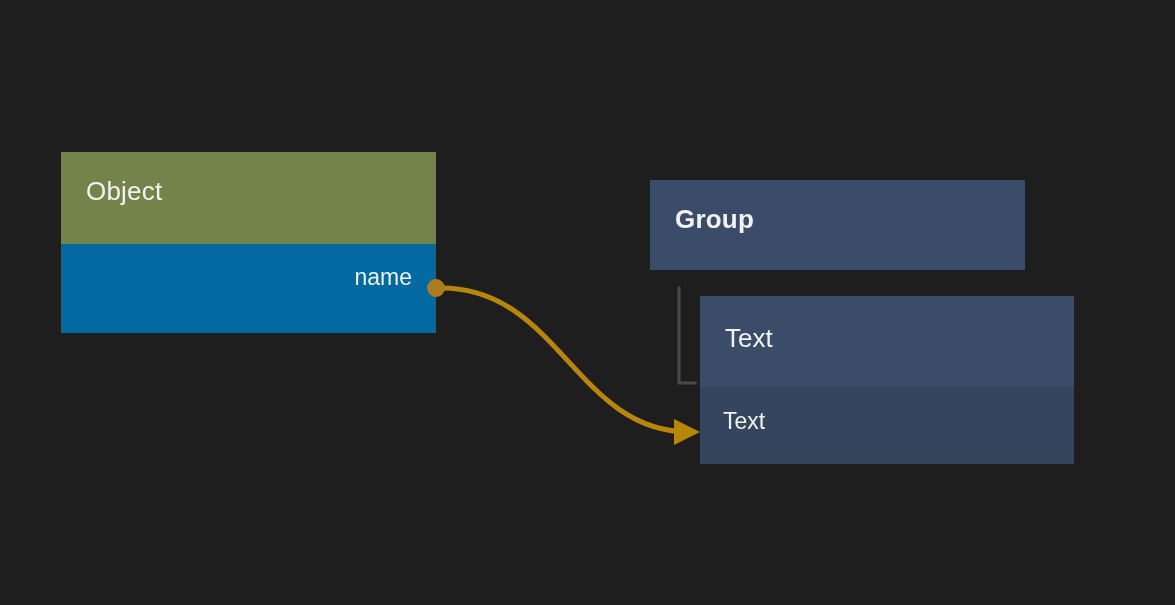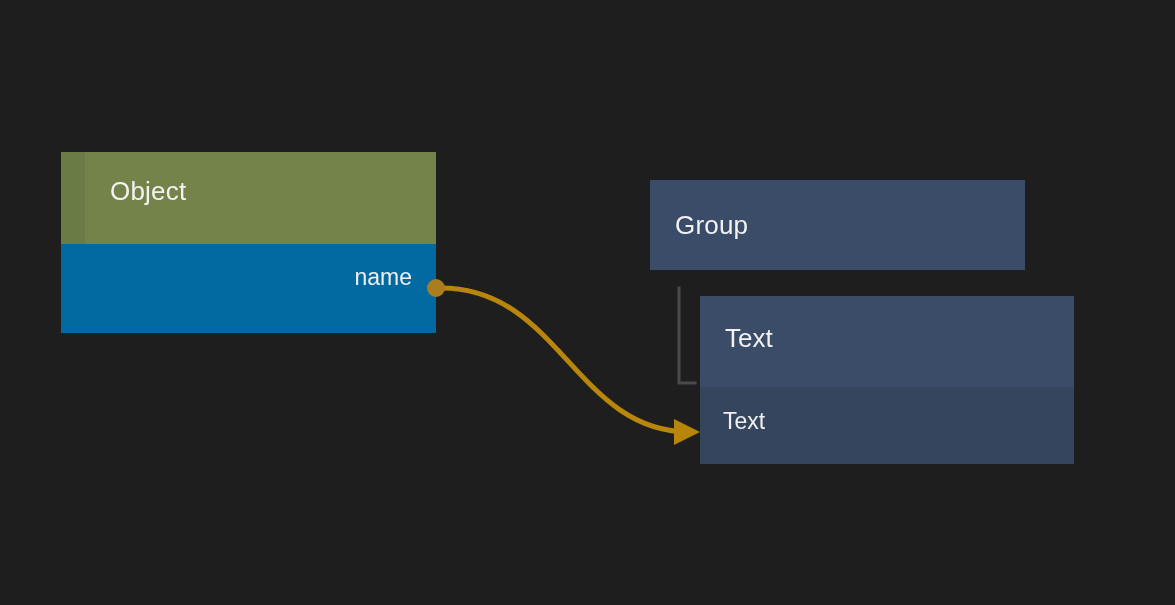--- a/index.html
+++ b/index.html
@@ -34,21 +34,20 @@
     height: 181px;
     background: #6b7b45;
   }
   #object-header {
     position: absolute;
     left: 0;
     top: 0;
     width: 100%;
     height: 92px;
     background: #74834a;
-    margin-left: 24px;
   }
   #object-title {
     position: absolute;
     left: 25px;
     top: 24px;
     font-size: 26px;
     color: #f2f2f2;
     letter-spacing: 0.2px;
     white-space: nowrap;
   }
@@ -74,25 +73,26 @@
   #group-node {
     left: 650px;
     top: 180px;
     width: 375px;
     height: 90px;
     background: #3a4c68;
   }
   #group-title {
     position: absolute;
     left: 25px;
-    top: 30px;
+    top: 24px;
     font-size: 26px;
     color: #f2f2f2;
     letter-spacing: 0.2px;
     white-space: nowrap;
+    font-weight: bold;
   }
 
   
   #text-node {
     left: 700px;
     top: 296px;
     width: 374px;
     height: 168px;
     background: #36455e;
   }

